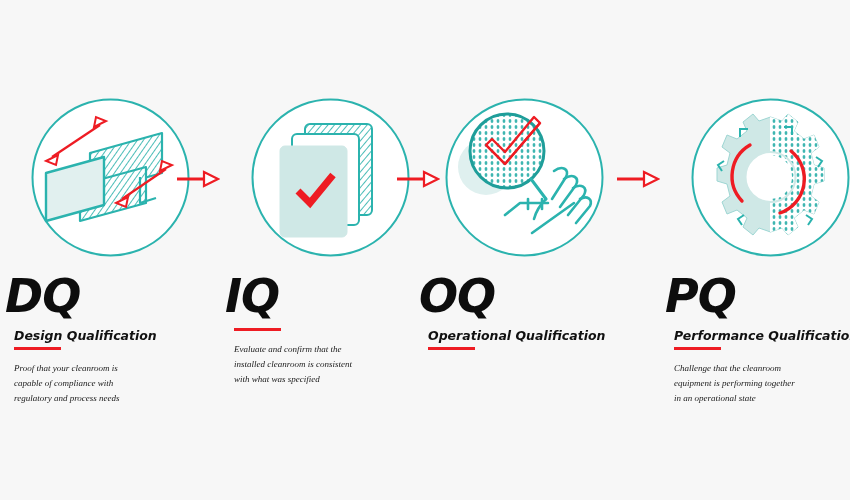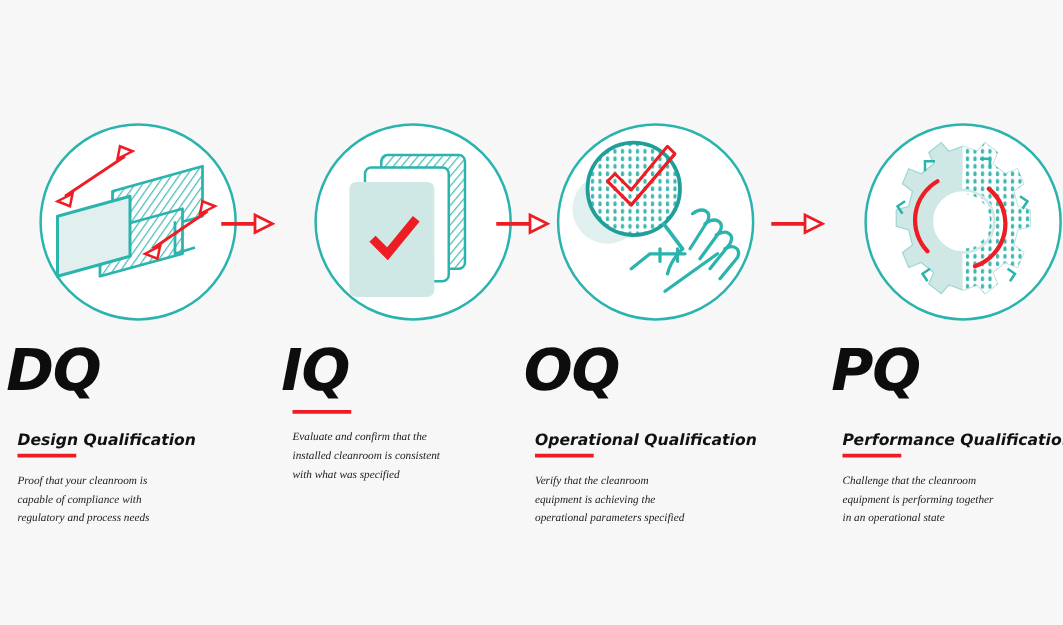--- a/index.html
+++ b/index.html
@@ -59,21 +59,21 @@
     height: 54px;
   }
 
   .subtitle {
     font-family: "DejaVu Sans", sans-serif;
     font-style: italic;
     font-weight: 700;
     font-size: 12.5px;
     line-height: 15px;
     color: #111111;
-    margin-top: 20px;
+    margin-top: 4px;
     padding-left: 9px;
     white-space: nowrap;
   }
 
   .rule {
     width: 47px;
     height: 3px;
     background: #ee1c23;
     margin-top: 4px;
     margin-left: 9px;
@@ -213,25 +213,20 @@
           <path d="M63 120 L78 108 L106 108"></path>
           <path d="M86 104 L86 114"></path>
           <path d="M100 104 L100 114"></path>
           <path d="M90 138 L132 108"></path>
         </g>
       </svg>
     </div>
     <div class="big-letters">OQ</div>
     <div class="subtitle">Operational Qualification</div>
     <div class="rule"></div>
-    <div class="body-text">
-      <span class="ln">Verify that the cleanroom</span>
-      <span class="ln">equipment is achieving the</span>
-      <span class="ln">operational parameters specified</span>
-    </div>
   </div>
 
   <div class="stage stage-3">
     <div class="circle-wrap">
       <svg viewBox="0 0 165 165" xmlns="http://www.w3.org/2000/svg">
         <defs>
           <pattern id="dotsB" width="6" height="6" patternUnits="userSpaceOnUse">
             <rect width="6" height="6" fill="#ffffff"></rect>
             <ellipse cx="2" cy="2" rx="1.4" ry="2" fill="#3fb6b1"></ellipse>
           </pattern>

